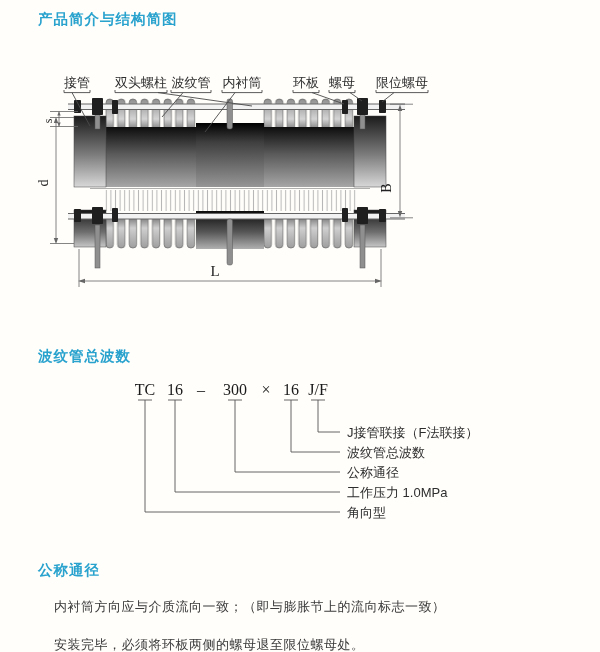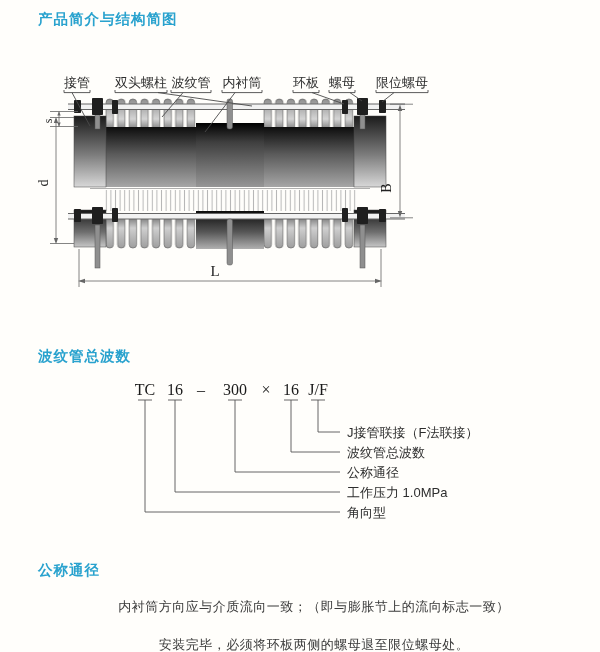--- a/index.html
+++ b/index.html
@@ -15,21 +15,21 @@
     position:absolute;left:38px;
     font-size:14.5px;font-weight:bold;color:#29a2ce;
     letter-spacing:1px;white-space:nowrap;
   }
   #title1{top:10px;}
   #title2{top:347px;}
   #title3{top:561px;}
   .install-line{
     position:absolute;left:54px;width:520px;
     font-size:13px;color:#3a3a3a;font-weight:500;
-    letter-spacing:0.5px;white-space:nowrap;text-align:center;
+    letter-spacing:0.5px;white-space:nowrap;
   }
   #install1{top:598px;}
   #install2{top:636px;}
   svg{position:absolute;left:0;}
   #diagram-svg{top:0;}
   #code-svg{top:340px;}
   svg text{font-family:"Liberation Sans","DejaVu Sans",sans-serif;}
   svg text.serif{font-family:"Liberation Serif","DejaVu Serif",serif;}
 </style>
 </head>

